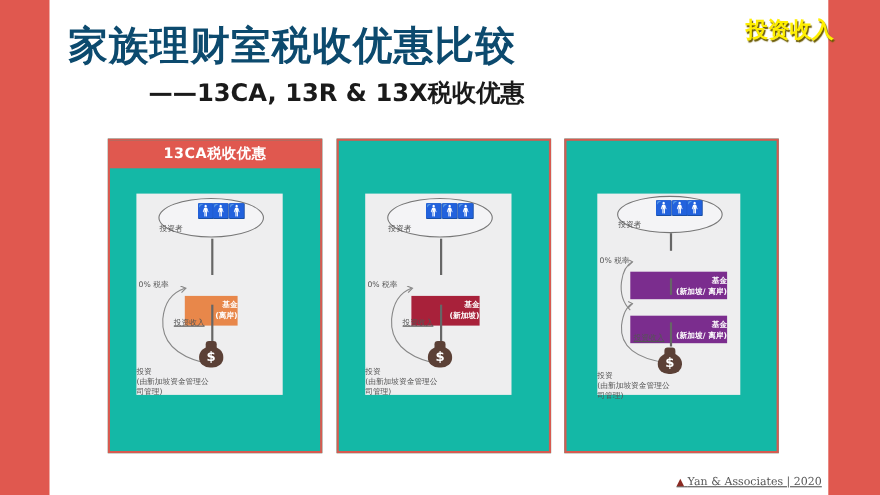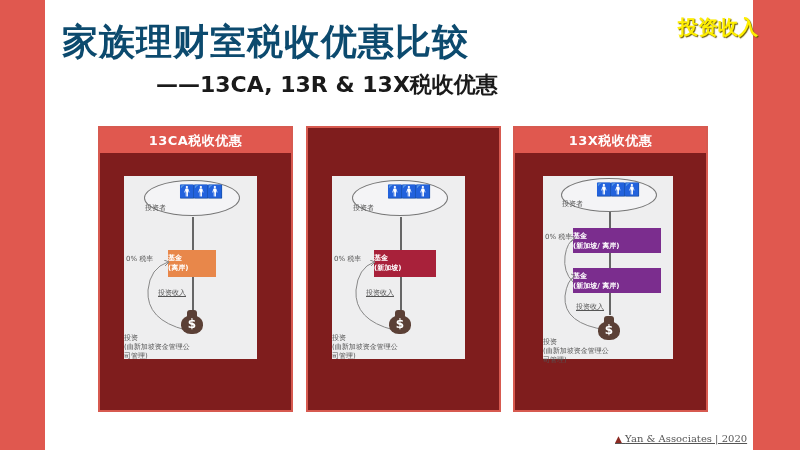--- a/index.html
+++ b/index.html
@@ -3,35 +3,35 @@
 <meta charset="utf-8">
 <style>
   * { margin: 0; padding: 0; box-sizing: border-box; }
   html, body { width: 800px; height: 450px; overflow: hidden; background: #ffffff; }
   body { position: relative; font-family: "DejaVu Sans", sans-serif; }
 
   .side-bar-left { position: absolute; left: 0; top: 0; width: 45px; height: 450px; background: #e0584f; }
   .side-bar-right { position: absolute; left: 753px; top: 0; width: 47px; height: 450px; background: #e0584f; }
 
   .title { position: absolute; left: 62px; top: 18px; font-size: 36px; font-weight: bold; color: #0c4a6e; letter-spacing: 1px; white-space: nowrap; font-family: "DejaVu Sans", sans-serif; }
-  .subtitle { position: absolute; left: 135px; top: 70px; font-size: 22px; font-weight: bold; color: #1a1a1a; white-space: nowrap; font-family: "DejaVu Sans", sans-serif; margin-left: 21px; }
+  .subtitle { position: absolute; left: 135px; top: 70px; font-size: 22px; font-weight: bold; color: #1a1a1a; white-space: nowrap; font-family: "DejaVu Sans", sans-serif; }
 
   .watermark { position: absolute; left: 678px; top: 14px; font-size: 20px; font-weight: bold; color: #ffef00; text-shadow: 1px 1px 1px #6b5a00; white-space: nowrap; font-family: "DejaVu Sans", sans-serif; }
 
-  .panel { position: absolute; top: 126px; width: 195px; height: 286px; border: 2px solid #d75a50; background: #7f1d1d; }
+  .panel { position: absolute; top: 126px; width: 195px; height: 286px; border: 2px solid #d75a50; background: #14b8a6; }
   .panel-header { height: 25px; background: #e0584f; color: #fff; font-size: 13px; font-weight: bold; text-align: center; line-height: 25px; letter-spacing: 0.5px; }
   .diagram { position: absolute; left: 24px; top: 48px; width: 133px; height: 183px; background: #eeeeef; }
 
   .investor-ellipse { position: absolute; left: 20px; top: 4px; width: 96px; height: 36px; border: 1.5px solid #777; border-radius: 50%; background: #f4f4f6; }
   .people { position: absolute; left: 34px; top: 3px; font-size: 13px; color: #2a8fc0; letter-spacing: -2px; }
   .investor-label { position: absolute; left: 0; width: 100%; top: 22px; text-align: left; font-size: 7px; color: #555; }
 
   .vline { position: absolute; width: 1.5px; background: #666; }
 
-  .fund { position: absolute; color: #fff; font-size: 7px; font-weight: bold; text-align: left; line-height: 10px; padding-top: 3px; }
+  .fund { position: absolute; color: #fff; font-size: 7px; font-weight: bold; text-align: right; line-height: 10px; padding-top: 3px; margin-top: 19px; }
   .rate-label { position: absolute; font-size: 7px; color: #555; white-space: nowrap; }
   .income-label { position: absolute; font-size: 7px; color: #555; white-space: nowrap; text-decoration: underline; }
 
   .bag { position: absolute; width: 22px; height: 24px; }
   .bag-body { position: absolute; left: 0; top: 5px; width: 22px; height: 19px; background: #5b4036; border-radius: 50% 50% 45% 45%; color: #fff; font-size: 12px; font-weight: bold; text-align: center; line-height: 19px; }
   .bag-top { position: absolute; left: 6px; top: 0; width: 10px; height: 7px; background: #5b4036; border-radius: 3px 3px 0 0; }
 
   .invest-label { position: absolute; left: 0; width: 100%; font-size: 7px; color: #555; line-height: 9px; }
 
   .curve { position: absolute; }
@@ -104,21 +104,20 @@
     </div>
     <div class="invest-label" style="top:158px;">
       <div>投资</div>
       <div>(由新加坡资金管理公</div>
       <div>司管理)</div>
     </div>
   </div>
 </div>
 
 <div class="panel" style="left:513px;">
-  <div class="panel-header">13X税收优惠</div>
   <div class="diagram" style="left:28px; width:130px;">
     <div class="investor-ellipse" style="left:18px; top:2px; height:34px;">
       <span class="people">🚹🚹🚹</span>
       <span class="investor-label" style="top:20px;">投资者</span>
     </div>
     <div class="vline" style="left:66px; top:36px; height:16px;"></div>
     <div class="fund" style="left:30px; top:52px; width:88px; height:25px; background:#7b2d8e;">
       <div>基金</div>
       <div>(新加坡/ 离岸)</div>
     </div>

